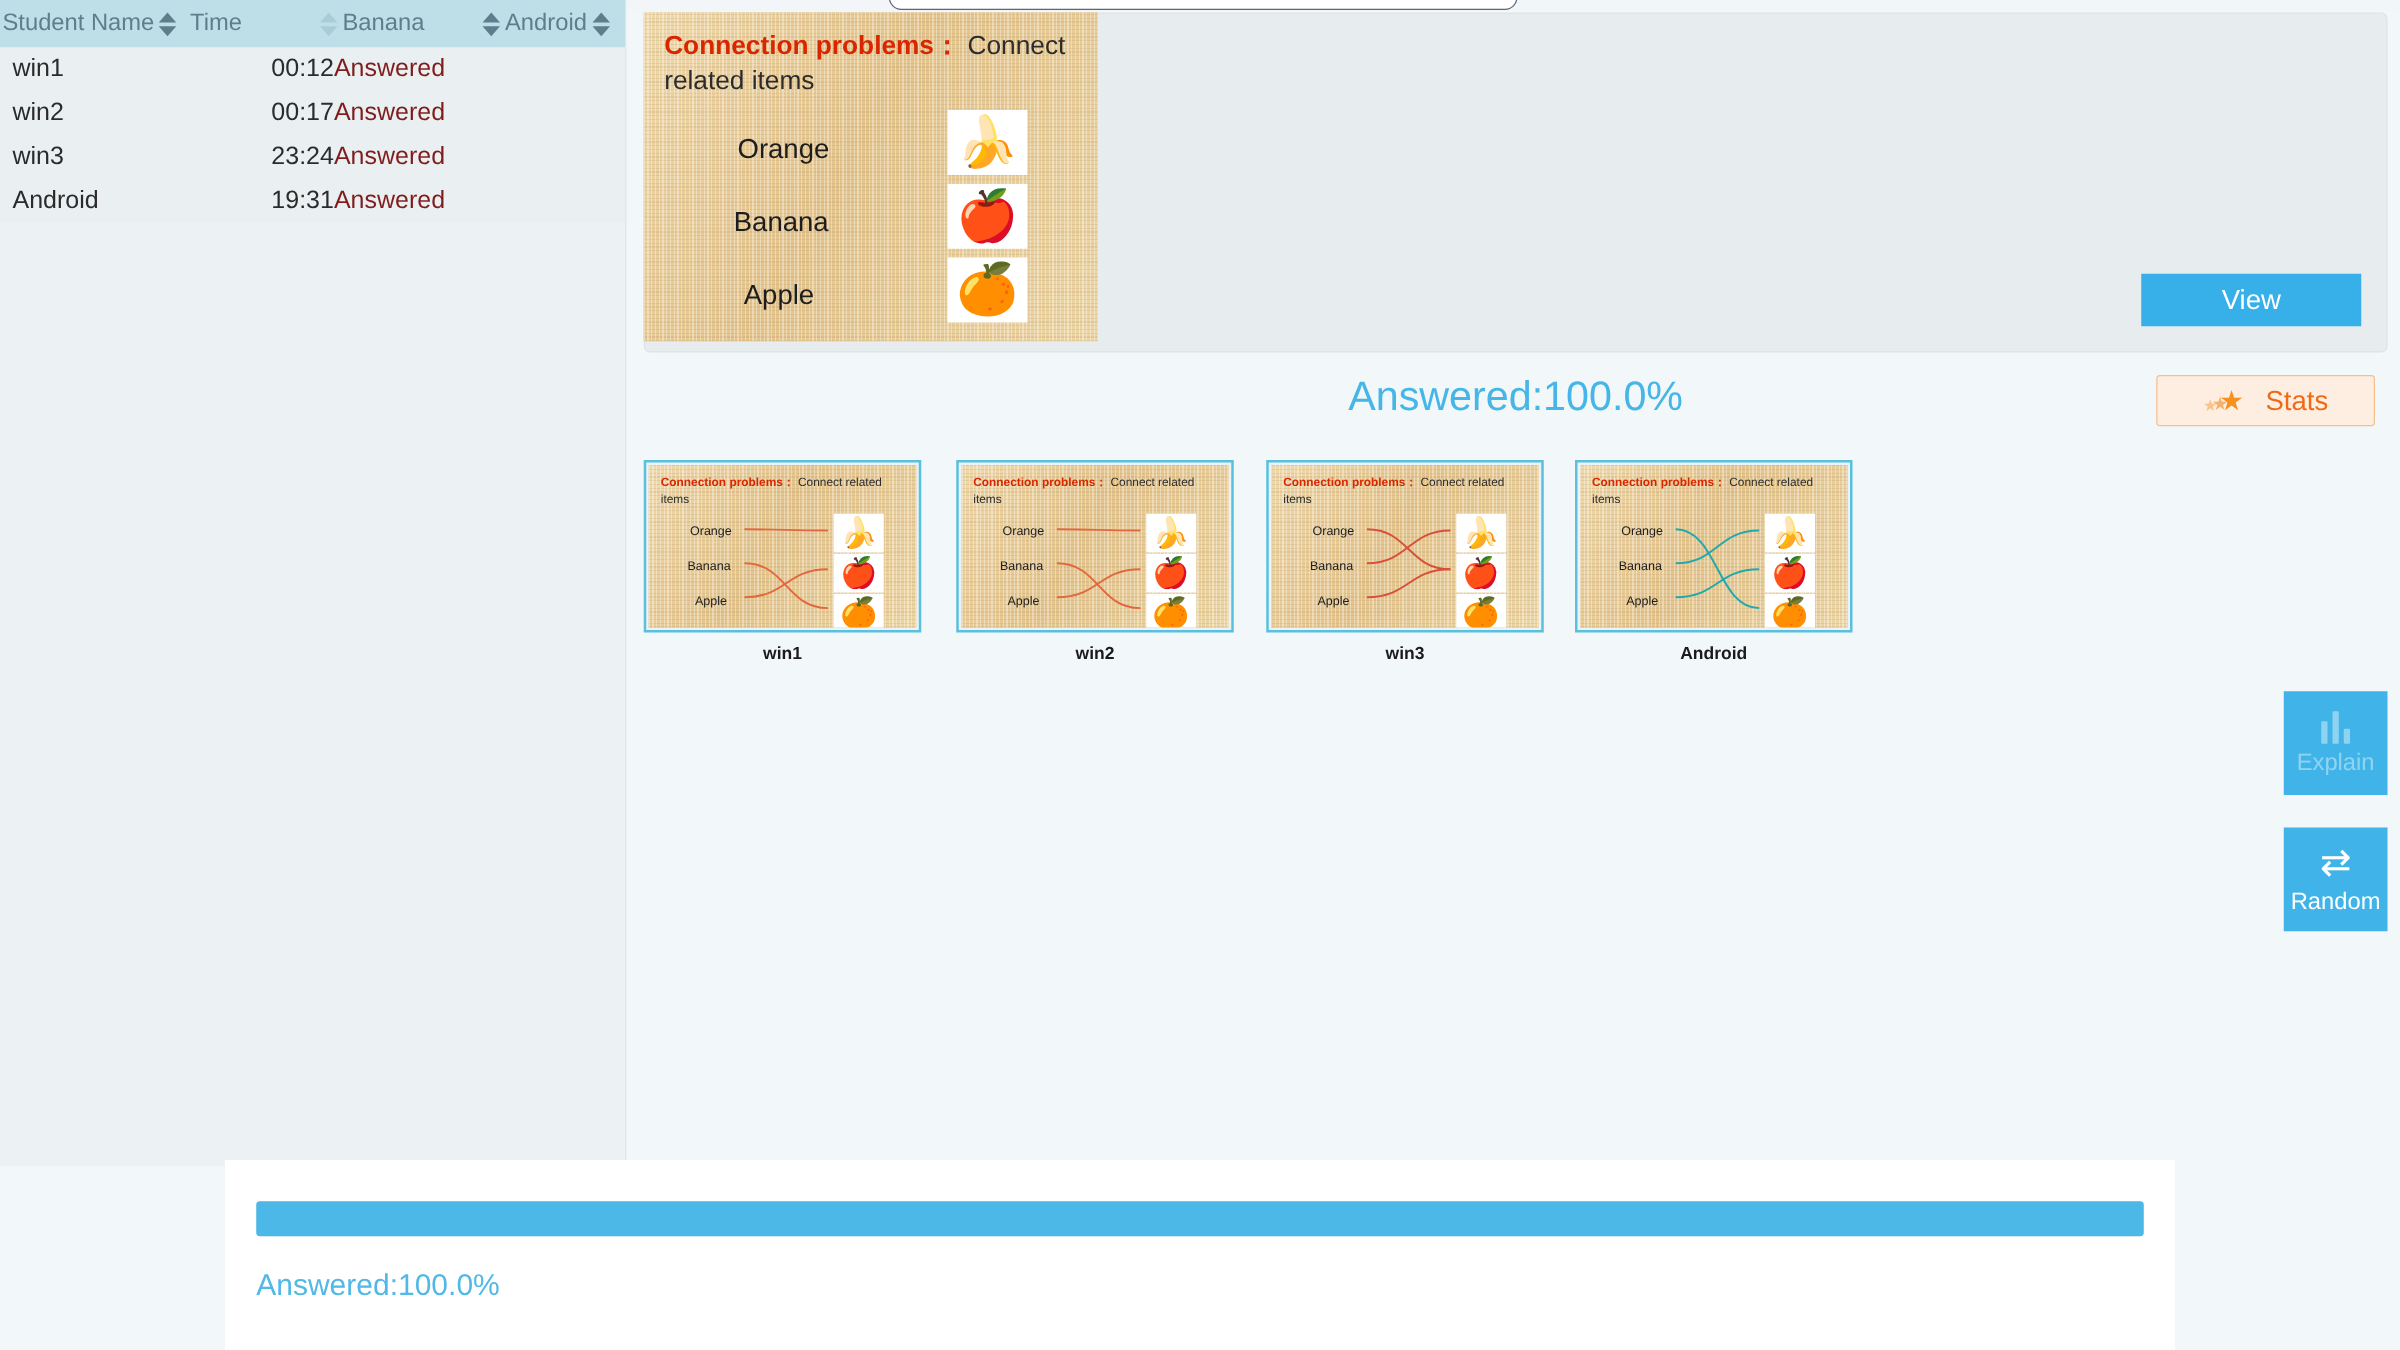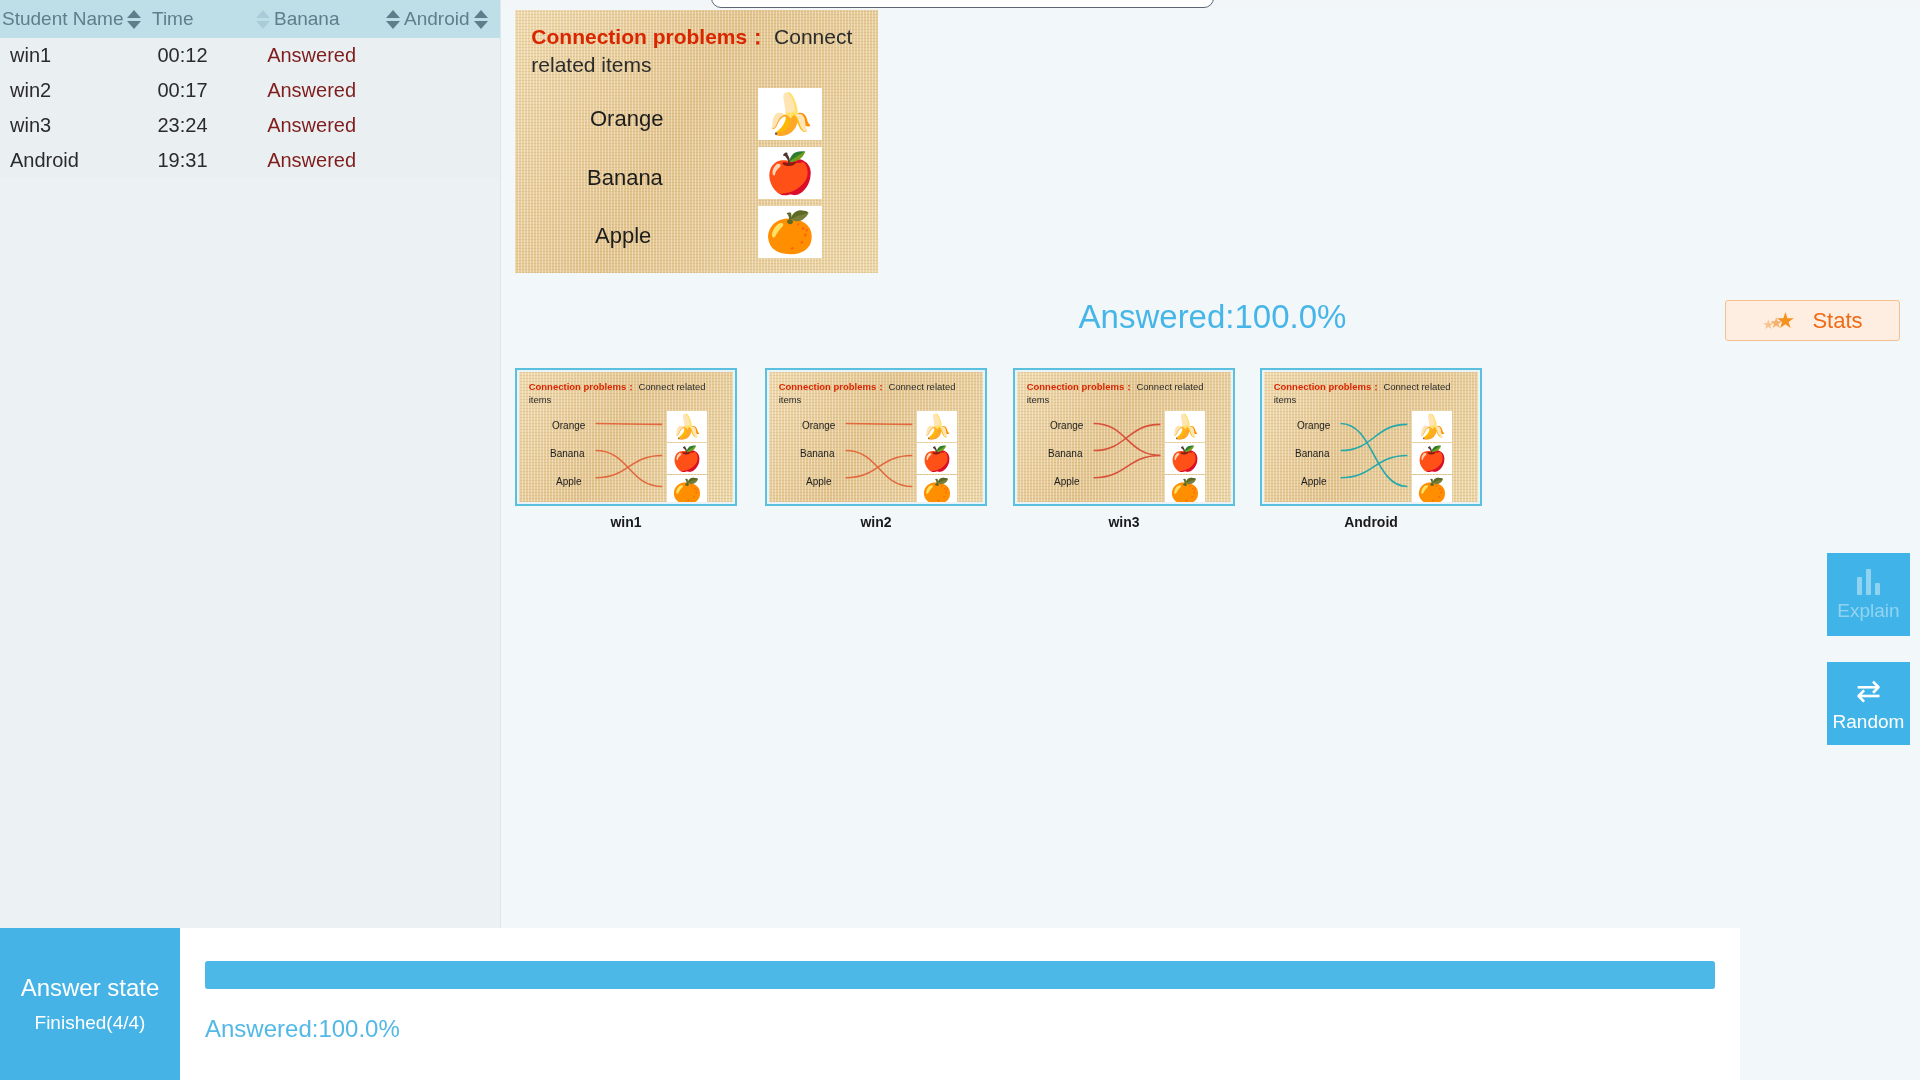--- a/index.html
+++ b/index.html
@@ -53,21 +53,21 @@
   .sorter.dim i.up   { border-bottom-color: #a9cdd8; }
   .sorter.dim i.down { border-top-color: #a9cdd8; }
 
   .list-body { background: #eaf0f2; }
   .row {
     display: flex; align-items: center;
     height: 35px; font-size: 20px; color: #2b2b2b;
     padding-left: 10px;
   }
   .row .r-name { width: 152px; }
-  .row .r-time { width: 113px; }
+  .row .r-time { width: 113px; text-align: right; }
   .row .r-stat { width: 140px; color: #7f1d1d; }
   .row .r-eval { width: 100px; }
 
   
   .q-card {
     position: absolute; left: 515px; top: 10px;
     width: 1395px; height: 272px;
     background: #e7edef; border: 1px solid #dde4e6; border-radius: 5px;
   }
   .q-meta {
@@ -268,20 +268,27 @@
       </div>
       <div class="row">
         <div class="r-name">Android</div>
         <div class="r-time">19:31</div>
         <div class="r-stat">Answered</div>
         <div class="r-eval"></div>
       </div>
     </div>
   </div>
 
+  <div class="q-card">
+    <div class="q-meta">
+      <span>Subjective</span>
+      <span>Answer time:Unlimited</span>
+    </div>
+    <div class="view-btn">View</div>
+  </div>
 
   <div class="paper q-paper">
     <div class="p-title">
       <b>Connection problems：</b>
       <span>Connect related items</span>
     </div>
     <div class="p-label l0">Orange</div>
     <div class="p-label l1">Banana</div>
     <div class="p-label l2">Apple</div>
     <div class="p-img i0">
@@ -432,24 +439,20 @@
         <i></i>
       </span>
     <span class="lbl">Explain</span>
   </div>
   <div class="side-btn btn-random">
     <span class="glyph shuffle">⇄</span>
     <span class="lbl">Random</span>
   </div>
 
   <div class="bottom">
-    <div class="ans-state">
-      <div class="t1">Answer state</div>
-      <div class="t2">Finished(4/4)</div>
-    </div>
     <div class="prog-wrap">
       <div class="prog-track">
         <div class="prog-fill" id="prog-fill" style="width: 100%;"></div>
       </div>
       <div class="prog-text">Answered:100.0%</div>
     </div>
   </div>
 
 </div>
 

